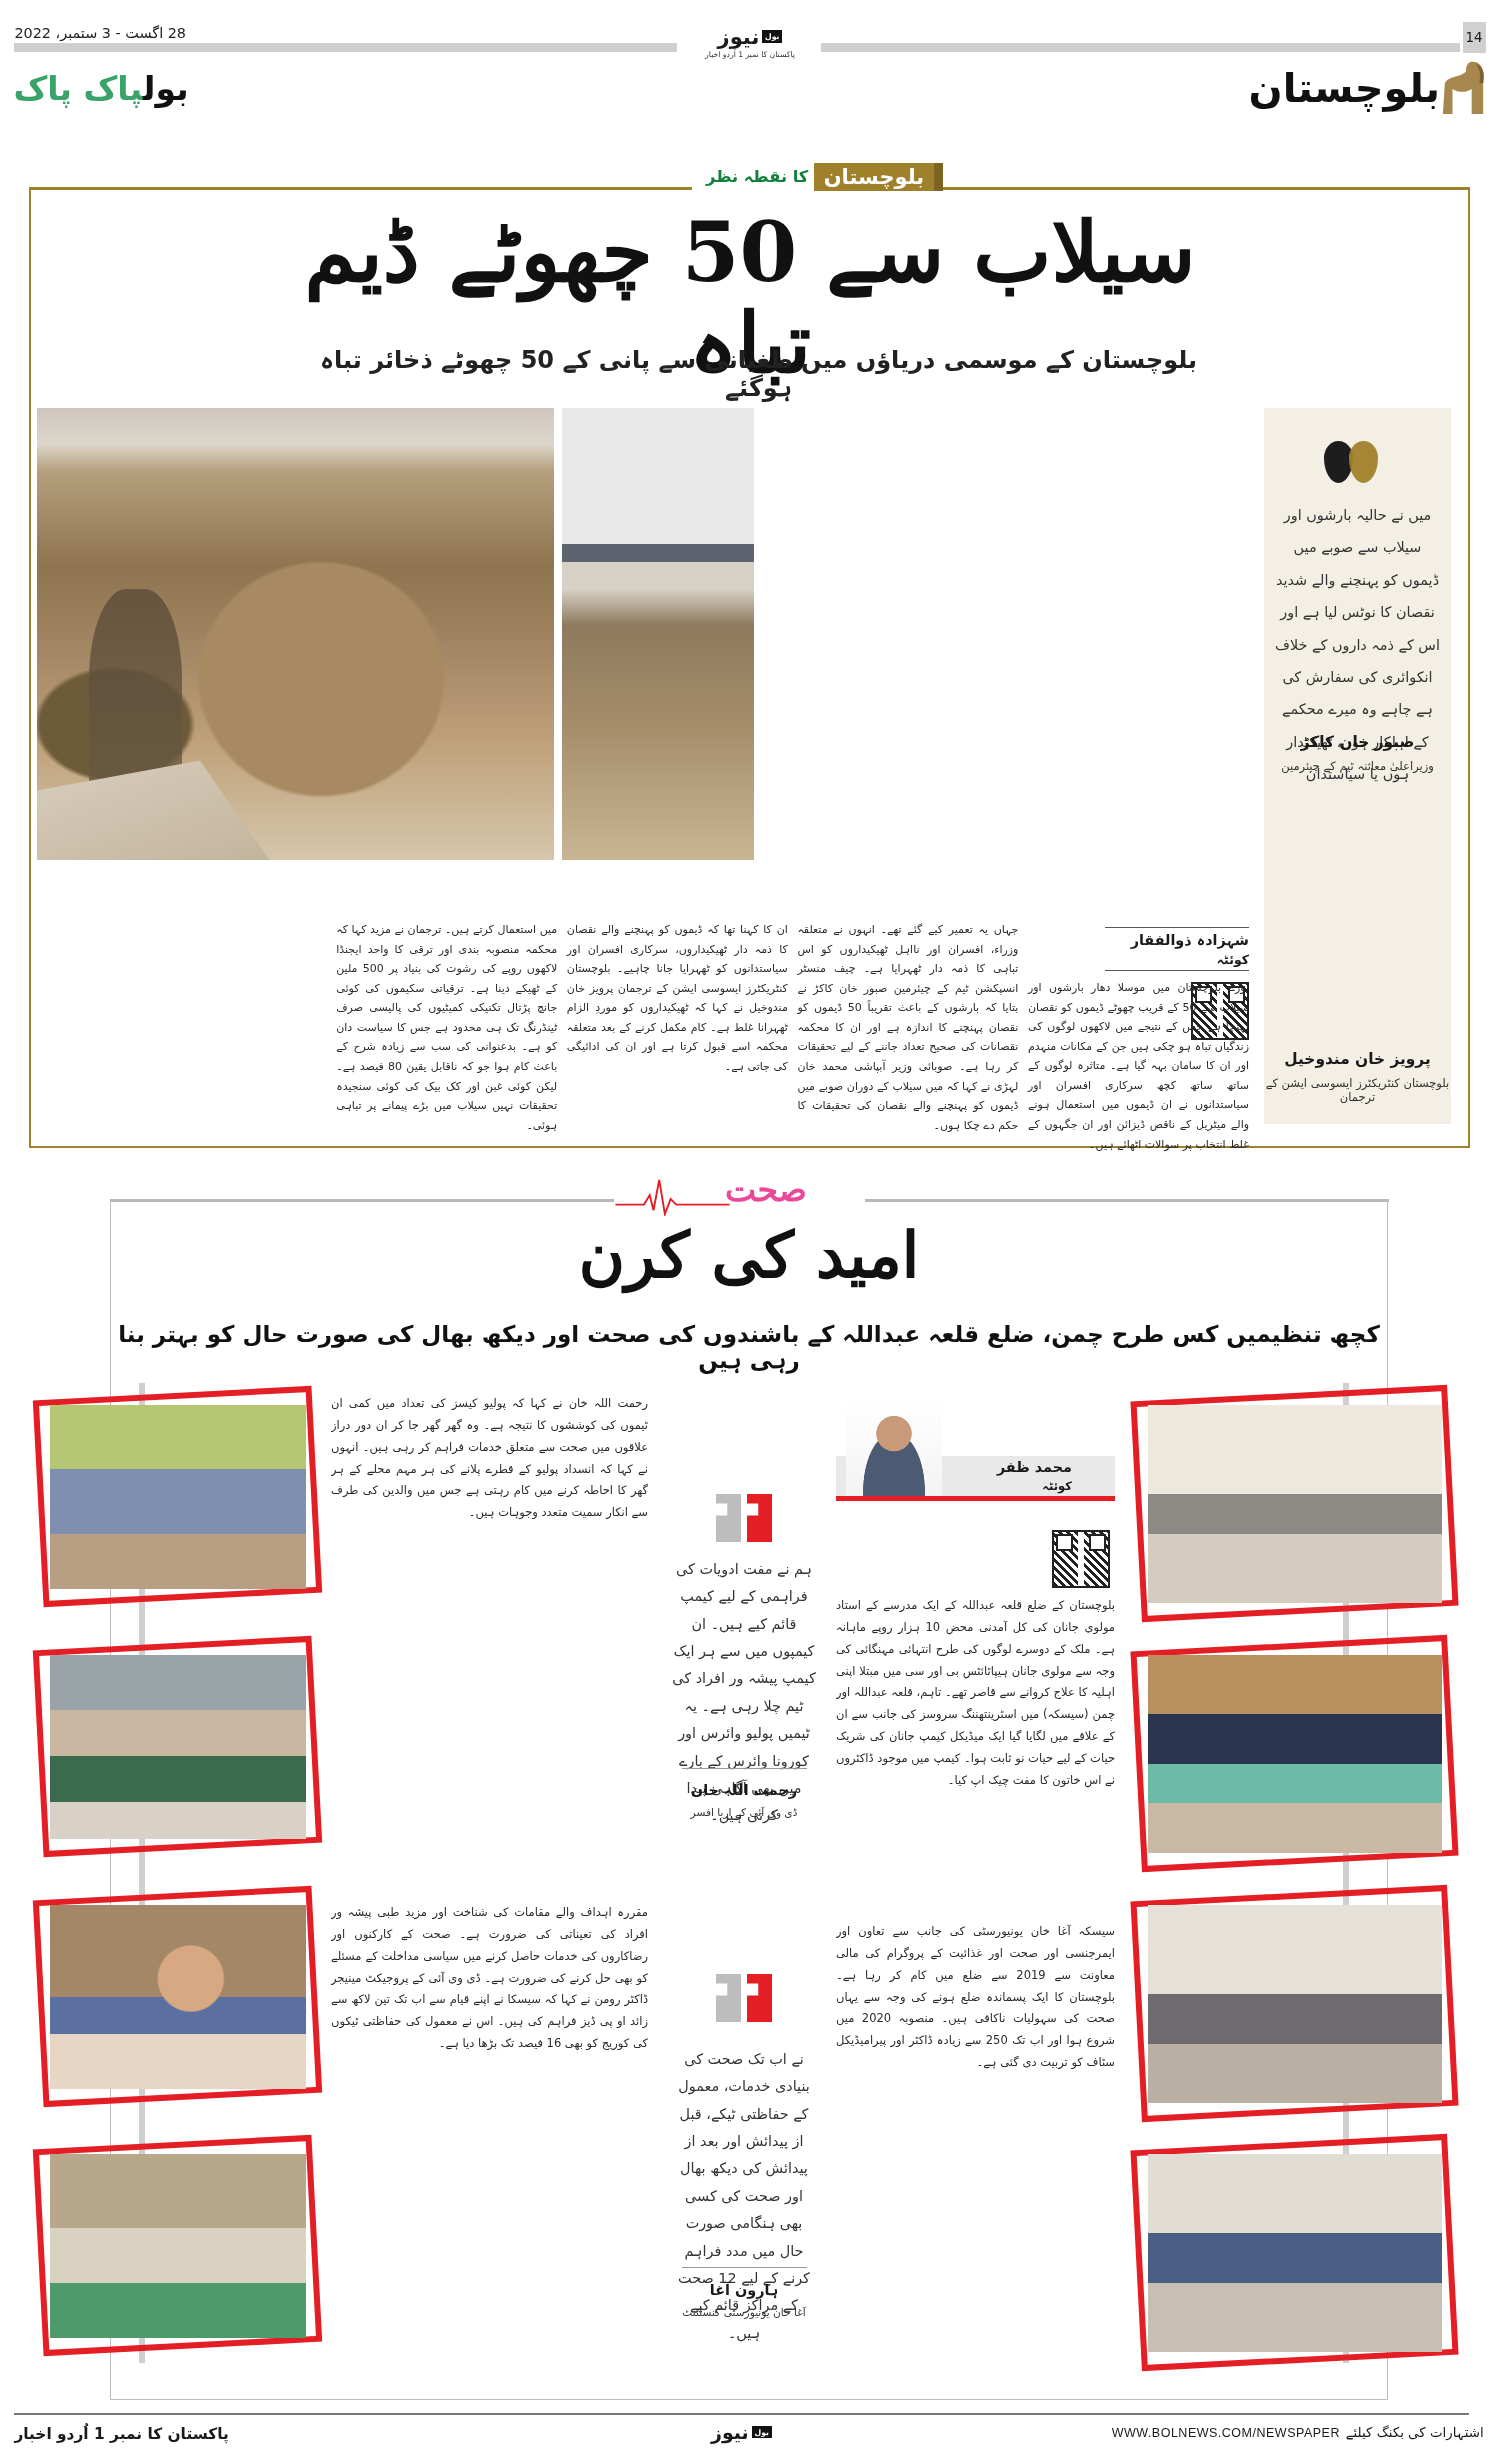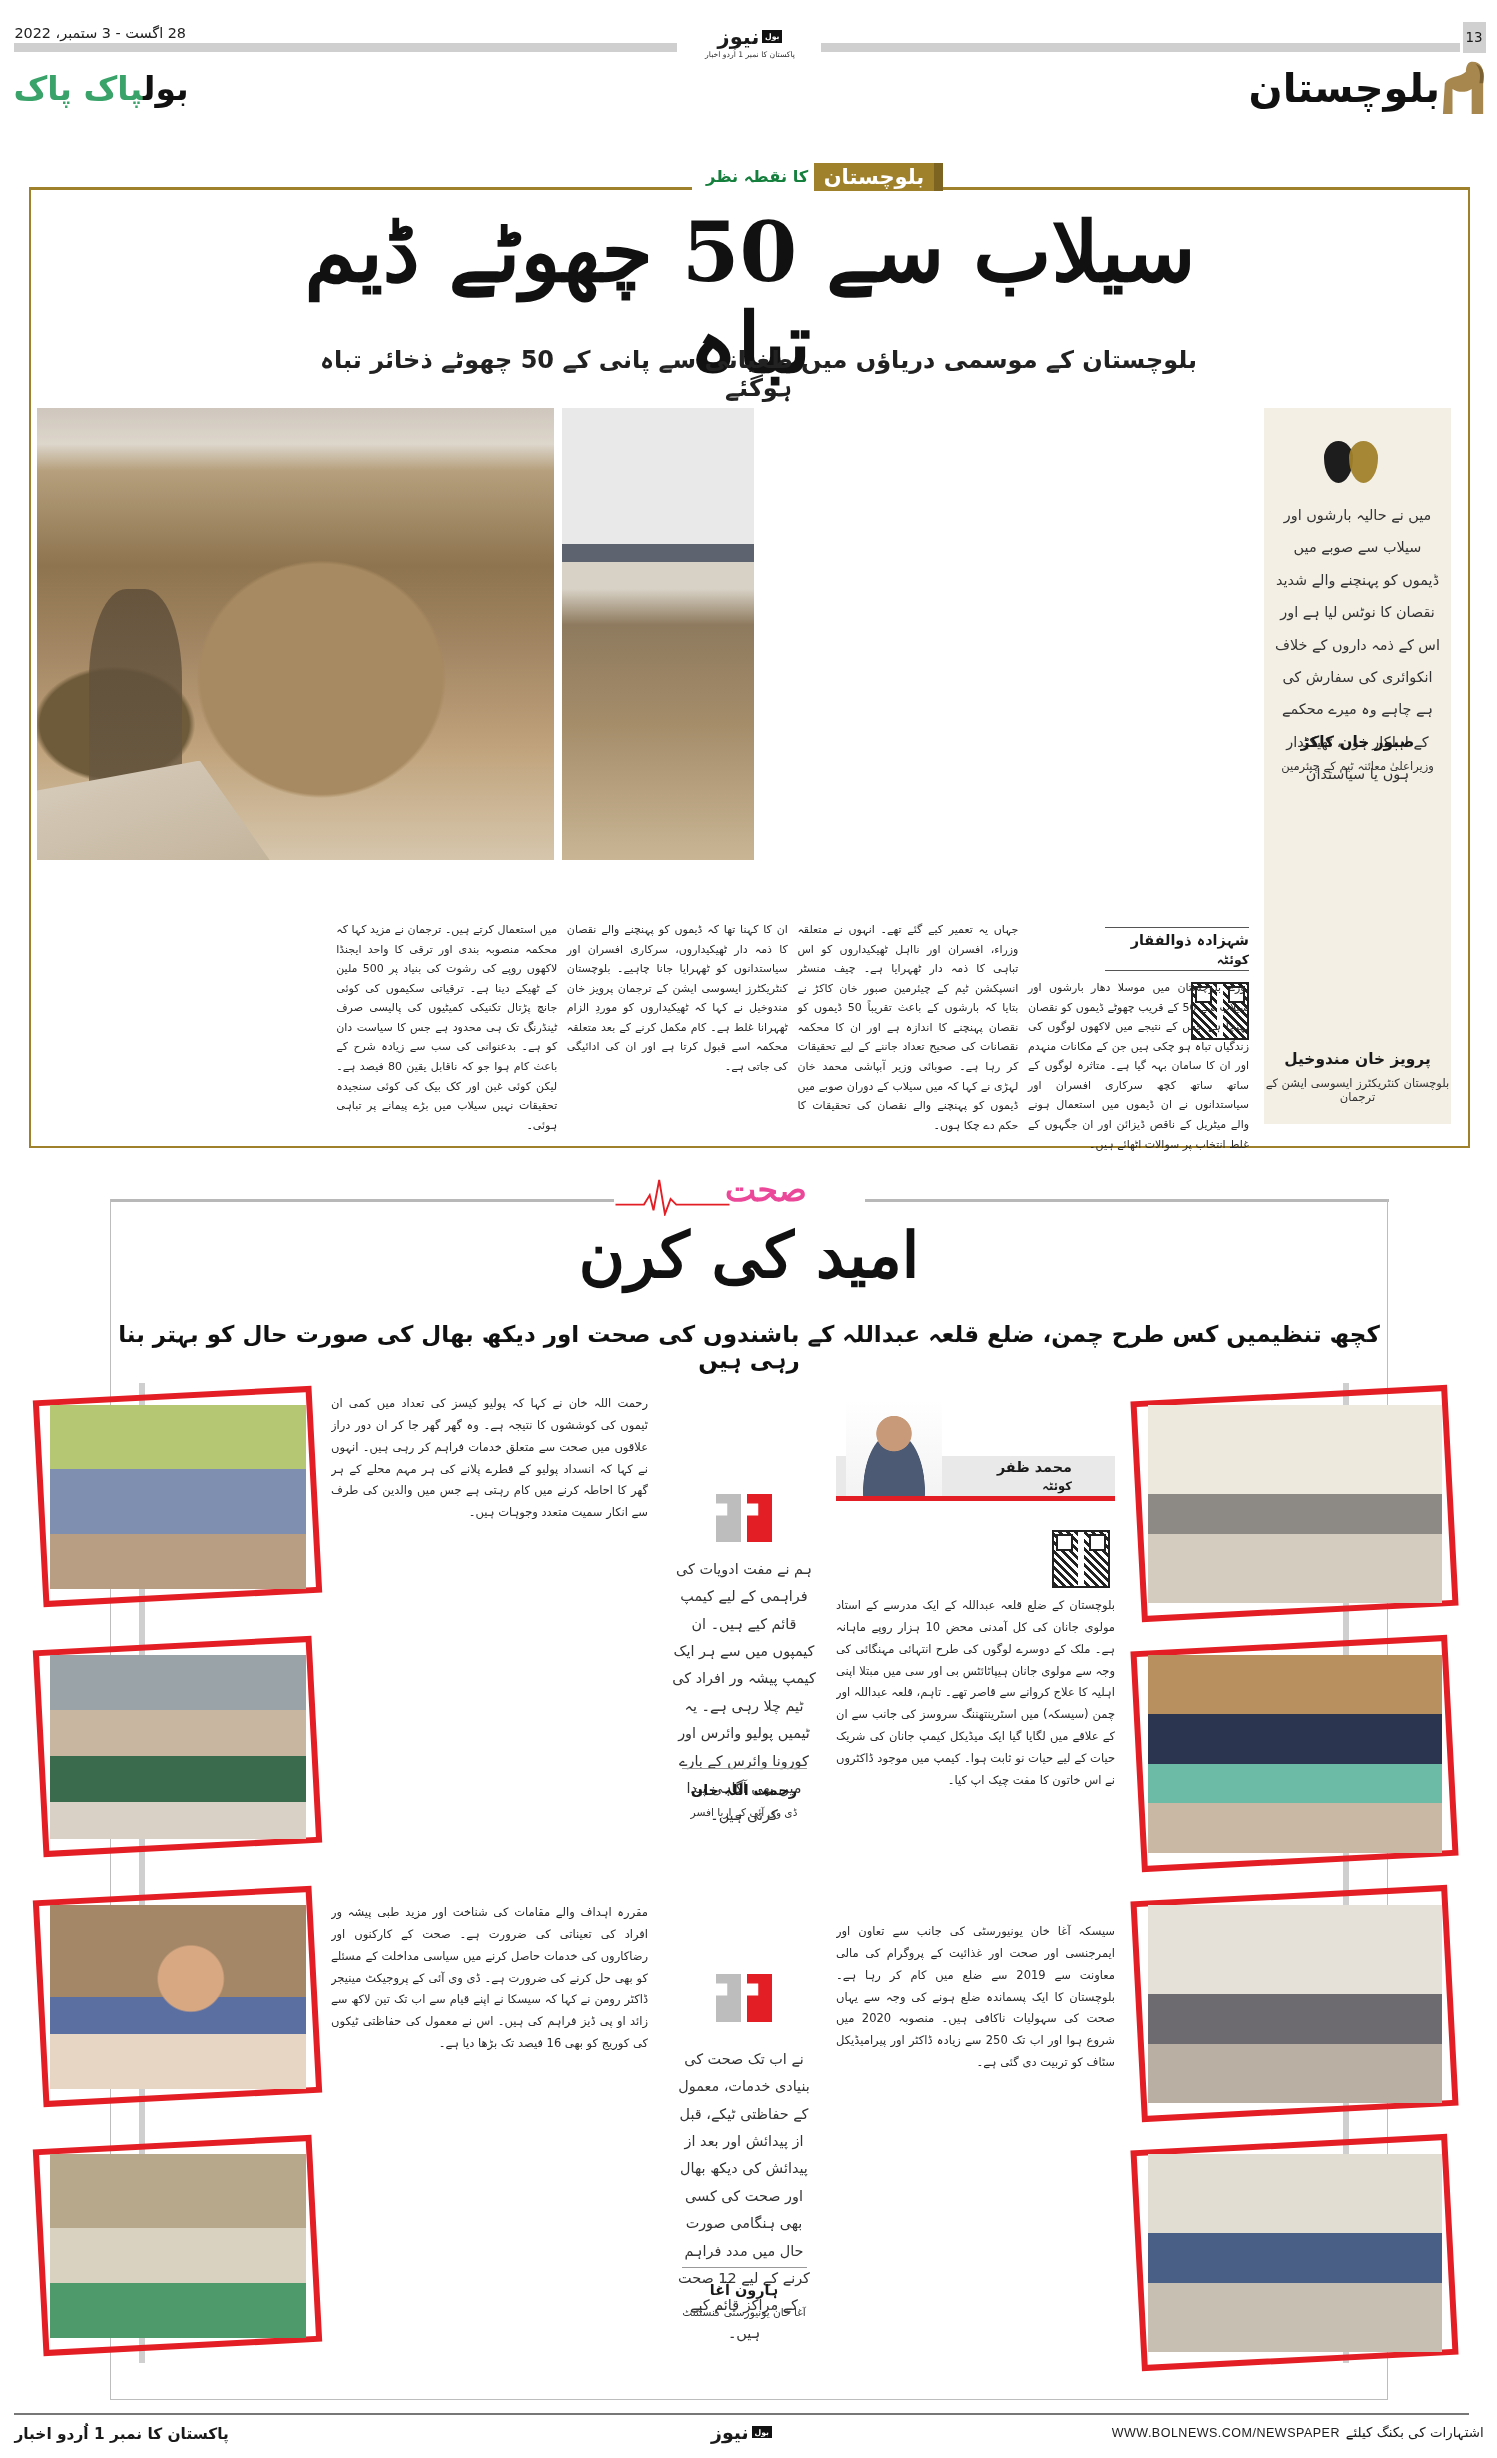--- a/index.html
+++ b/index.html
@@ -117,21 +117,21 @@
   .foot-mid .logo-txt { font-size: 19px; font-weight: bold; }
   .foot-right { position: absolute; right: 14.4px; top: 2425px; font-size: 13.4px; display: flex; gap: 5.8px; align-items: center; }
   .foot-right .url { font-family: "Liberation Sans", sans-serif; letter-spacing: 0.5px; font-size: 12.5px; }
 </style>
 </head>
 <body>
 
 <div class="hdr-bar" style="left:14.4px; width:663px;"></div>
 <div class="hdr-bar" style="left:821px; width:639px;"></div>
 <div class="hdr-date rtl">28 اگست - 3 ستمبر، 2022</div>
-<div class="hdr-page">13</div>
+<div class="hdr-page">14</div>
 
 <div class="masthead">
   <div class="logo rtl">
     <span class="logo-box">بول</span>
     <span class="logo-txt">نیوز</span>
   </div>
   <div class="tag rtl">پاکستان کا نمبر 1 اُردو اخبار</div>
 </div>
 
 <div class="section-name rtl">بلوچستان</div>

